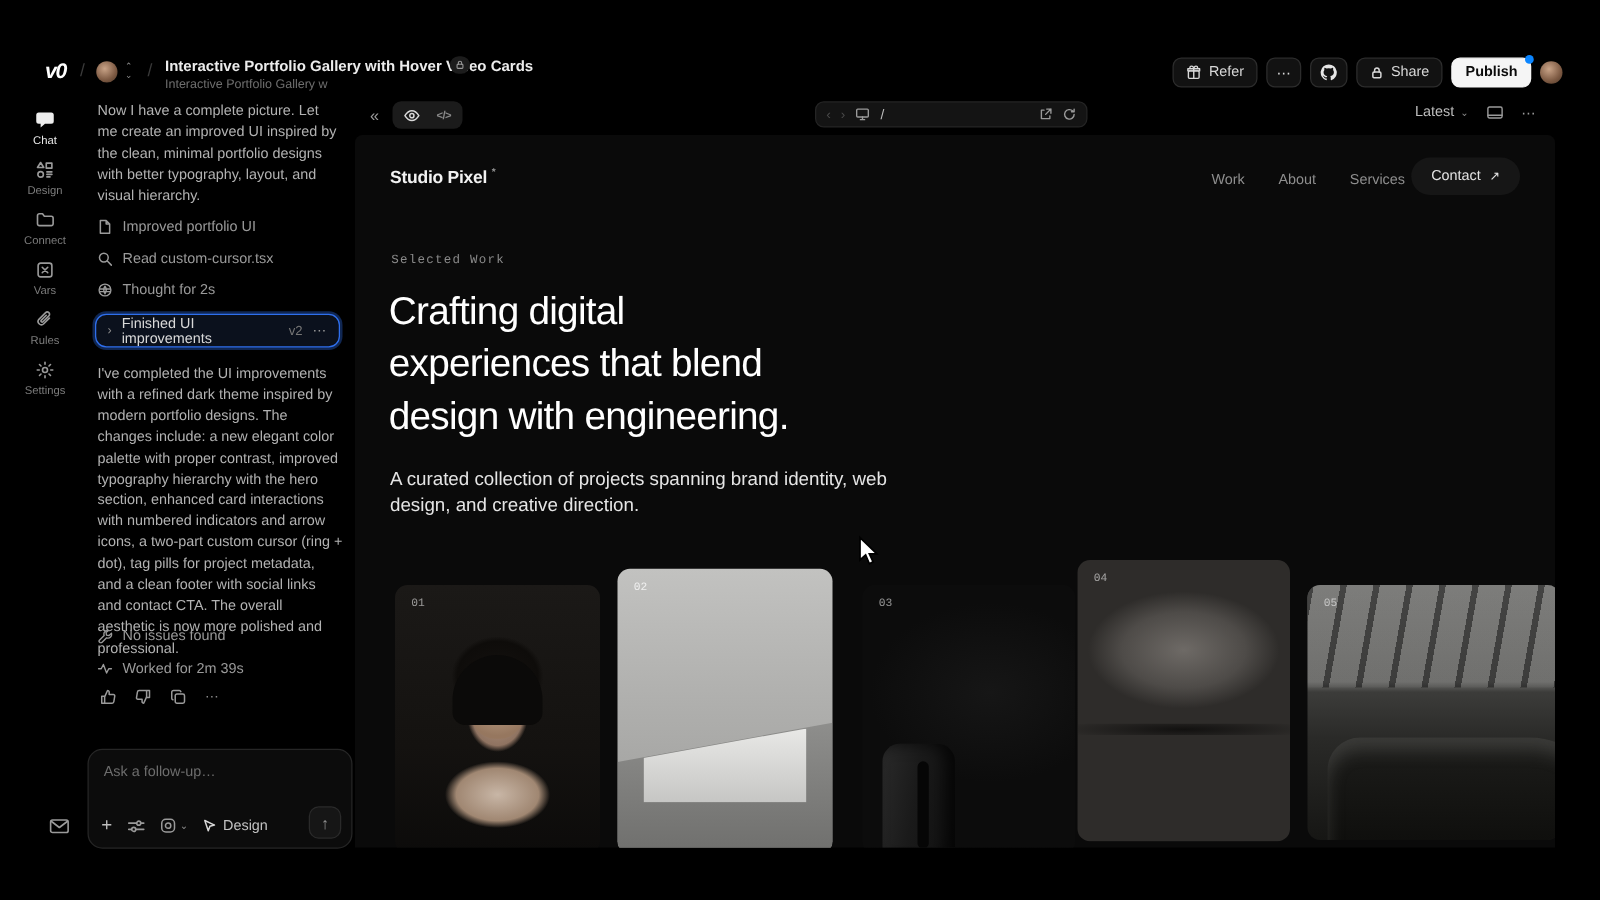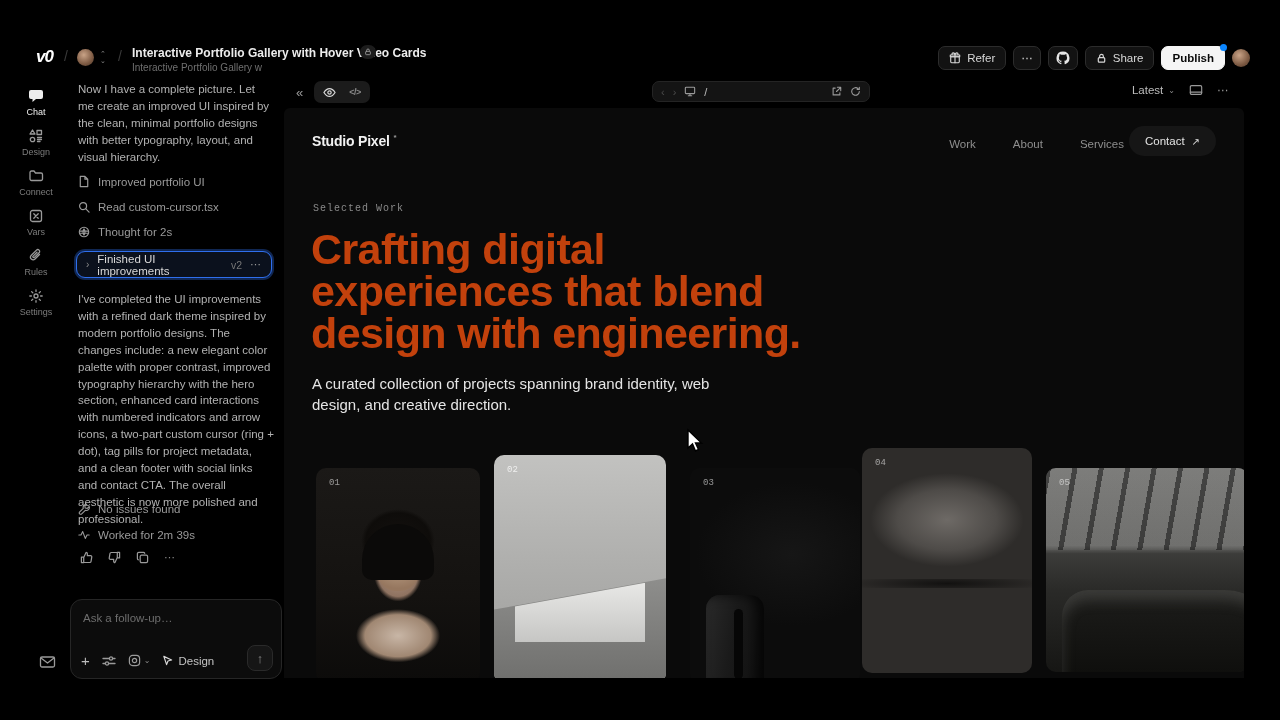--- a/index.html
+++ b/index.html
@@ -66,24 +66,24 @@
   .urlbar .nav-arrow { color:#4a4a4a; font-size:11px; }
   .urlbar .path { font-size:11px; color:#bdbdbd; }
   .urlbar .spacer { flex:1; }
   .pt-right { position:absolute; right:14px; top:3px; display:flex; align-items:center; gap:14px; color:#bdbdbd; font-size:11.5px; }
   .pt-right .chev { font-size:8px; color:#8a8a8a; }
   .pt-more { letter-spacing:1.5px; color:#9a9a9a; }
 
   .site { position:absolute; left:0; top:28px; width:960px; height:570px; background:#0a0a0a; border-radius:6px 6px 0 0; overflow:hidden; }
   .site-brand { position:absolute; left:28px; top:25px; font-size:14px; font-weight:700; color:#f2f2f2; letter-spacing:-0.2px; }
   .site-brand sup { font-size:8px; color:#9a9a9a; }
-  .site-nav { position:absolute; right:120px; top:30px; display:flex; gap:37px; font-size:11.5px; color:#8e8e8e; }
+  .site-nav { position:absolute; right:120px; top:30px; display:flex; gap:27px; font-size:11.5px; color:#8e8e8e; }
   .contact-pill { position:absolute; right:28px; top:18px; height:30px; padding:0 16px; border-radius:16px; background:#161616; display:flex; align-items:center; gap:7px; color:#e3e3e3; font-size:11.5px; }
   .eyebrow { position:absolute; left:29px; top:95px; font-family:"Liberation Mono","DejaVu Sans Mono",monospace; font-size:10px; letter-spacing:1px; color:#8a8a8a; }
-  .hero { position:absolute; left:27px; top:120px; font-size:43px; line-height:42px; font-weight:700; letter-spacing:-0.6px; color:#c2410c; }
+  .hero { position:absolute; left:27px; top:120px; font-size:31px; line-height:42px; font-weight:400; letter-spacing:-0.6px; color:#ffffff; }
   .hero-sub { position:absolute; left:28px; top:265px; width:405px; font-size:15px; line-height:21px; color:#e5e5e5; }
 
   .card { position:absolute; border-radius:10px; overflow:hidden; }
   .card-num { position:absolute; left:13px; top:10px; font-family:"Liberation Mono","DejaVu Sans Mono",monospace; font-size:9px; color:rgba(255,255,255,.55); }
   .img1 { background:
       radial-gradient(60px 38px at 50% 78%, #c8b6a6 0%, #a08772 55%, rgba(20,18,16,0) 70%),
       radial-gradient(34px 42px at 50% 48%, #b59781 0%, #8f7361 60%, rgba(20,18,16,0) 72%),
       radial-gradient(46px 40px at 50% 34%, #151210 0%, #0e0c0a 70%, rgba(20,18,16,0) 80%),
       linear-gradient(180deg,#1b1917 0%, #141210 60%, #0c0b0a 100%); }
   .img1::after { content:""; position:absolute; left:50%; top:26%; width:72px; height:56px; transform:translateX(-50%); border-radius:36px 36px 10px 10px; background:#0b0a09; }

